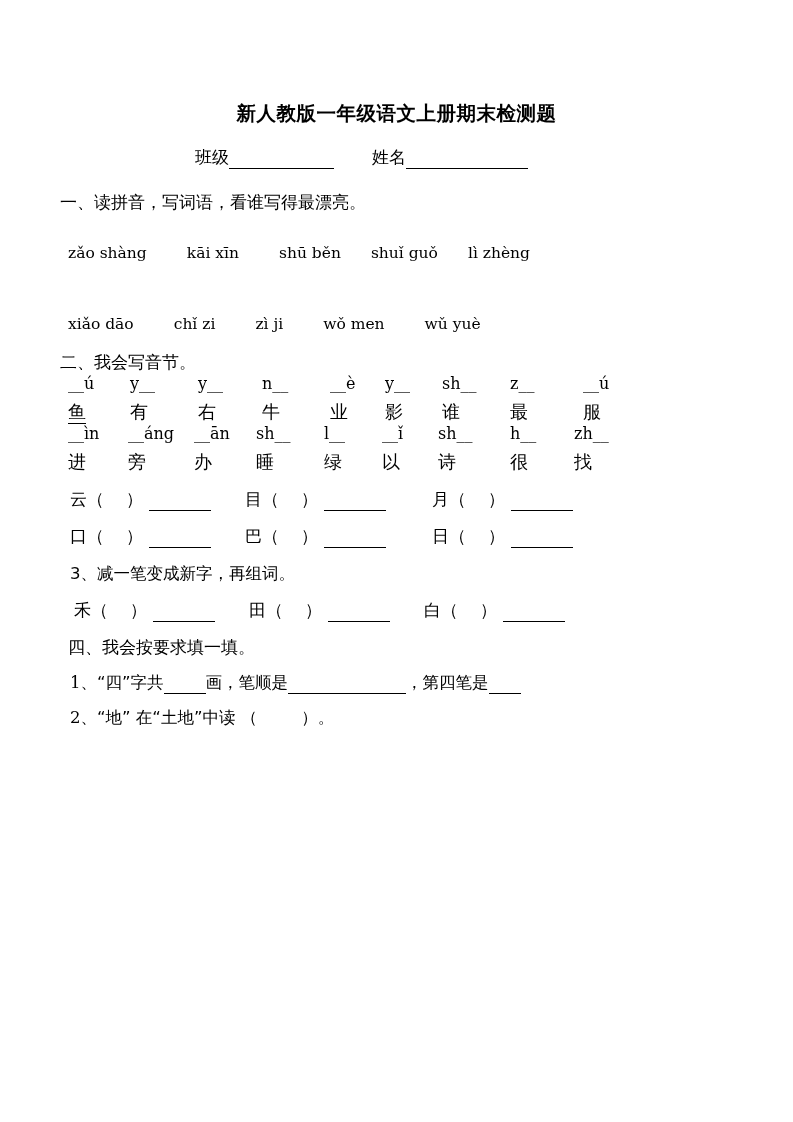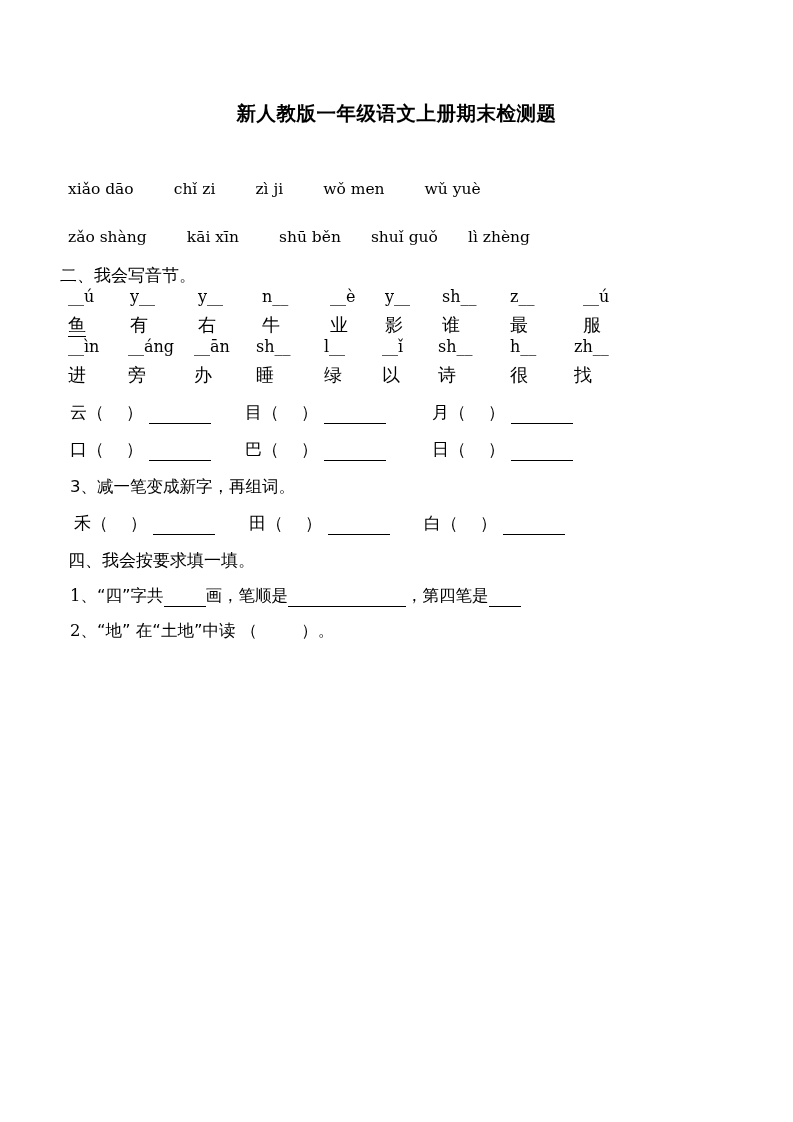--- a/index.html
+++ b/index.html
@@ -150,44 +150,52 @@
   .r-12 { display:inline-block; border-bottom:1.3px solid #000; height:1em; width: 118px; }
   .r-3  { display:inline-block; border-bottom:1.3px solid #000; height:1em; width: 32px; }
 </style>
 </head>
 <body>
 
 <div class="page">
 
   <h1 class="doc-title">新人教版一年级语文上册期末检测题</h1>
 
-
-
-  <div class="pin-row pin-row-2">
-    <span class="pin-word">xiǎo dāo</span>
-    <span class="pw-sp-md"></span>
-    <span class="pin-word">chǐ zi</span>
-    <span class="pw-sp-md"></span>
-    <span class="pin-word">zì ji</span>
-    <span class="pw-sp-md"></span>
-    <span class="pin-word">wǒ men</span>
-    <span class="pw-sp-md"></span>
-    <span class="pin-word">wǔ yuè</span>
-  </div>
+  <div class="idline">
+    <span class="lbl">班级</span>
+    <span class="rule rule-class"></span>
+    <span class="gap-mid"></span>
+    <span class="lbl">姓名</span>
+    <span class="rule rule-name"></span>
+  </div>
+
+  <div class="sec sec-1">一、读拼音，写词语，看谁写得最漂亮。</div>
 
   <div class="pin-row pin-row-1">
     <span class="pin-word">zǎo shàng</span>
     <span class="pw-sp-md"></span>
     <span class="pin-word">kāi xīn</span>
     <span class="pw-sp-md"></span>
     <span class="pin-word">shū běn</span>
     <span class="pw-sp-sm"></span>
     <span class="pin-word">shuǐ guǒ</span>
     <span class="pw-sp-sm"></span>
     <span class="pin-word">lì zhèng</span>
+  </div>
+
+  <div class="pin-row pin-row-2">
+    <span class="pin-word">xiǎo dāo</span>
+    <span class="pw-sp-md"></span>
+    <span class="pin-word">chǐ zi</span>
+    <span class="pw-sp-md"></span>
+    <span class="pin-word">zì ji</span>
+    <span class="pw-sp-md"></span>
+    <span class="pin-word">wǒ men</span>
+    <span class="pw-sp-md"></span>
+    <span class="pin-word">wǔ yuè</span>
   </div>
 
   <div class="sec sec-2">二、我会写音节。</div>
 
   <div class="syl-block">
     <div class="syl-line pinyin">
       <span class="syl-cell" style="width:62px">
           <span>__ú</span>
         </span>
       <span class="syl-cell" style="width:68px">

